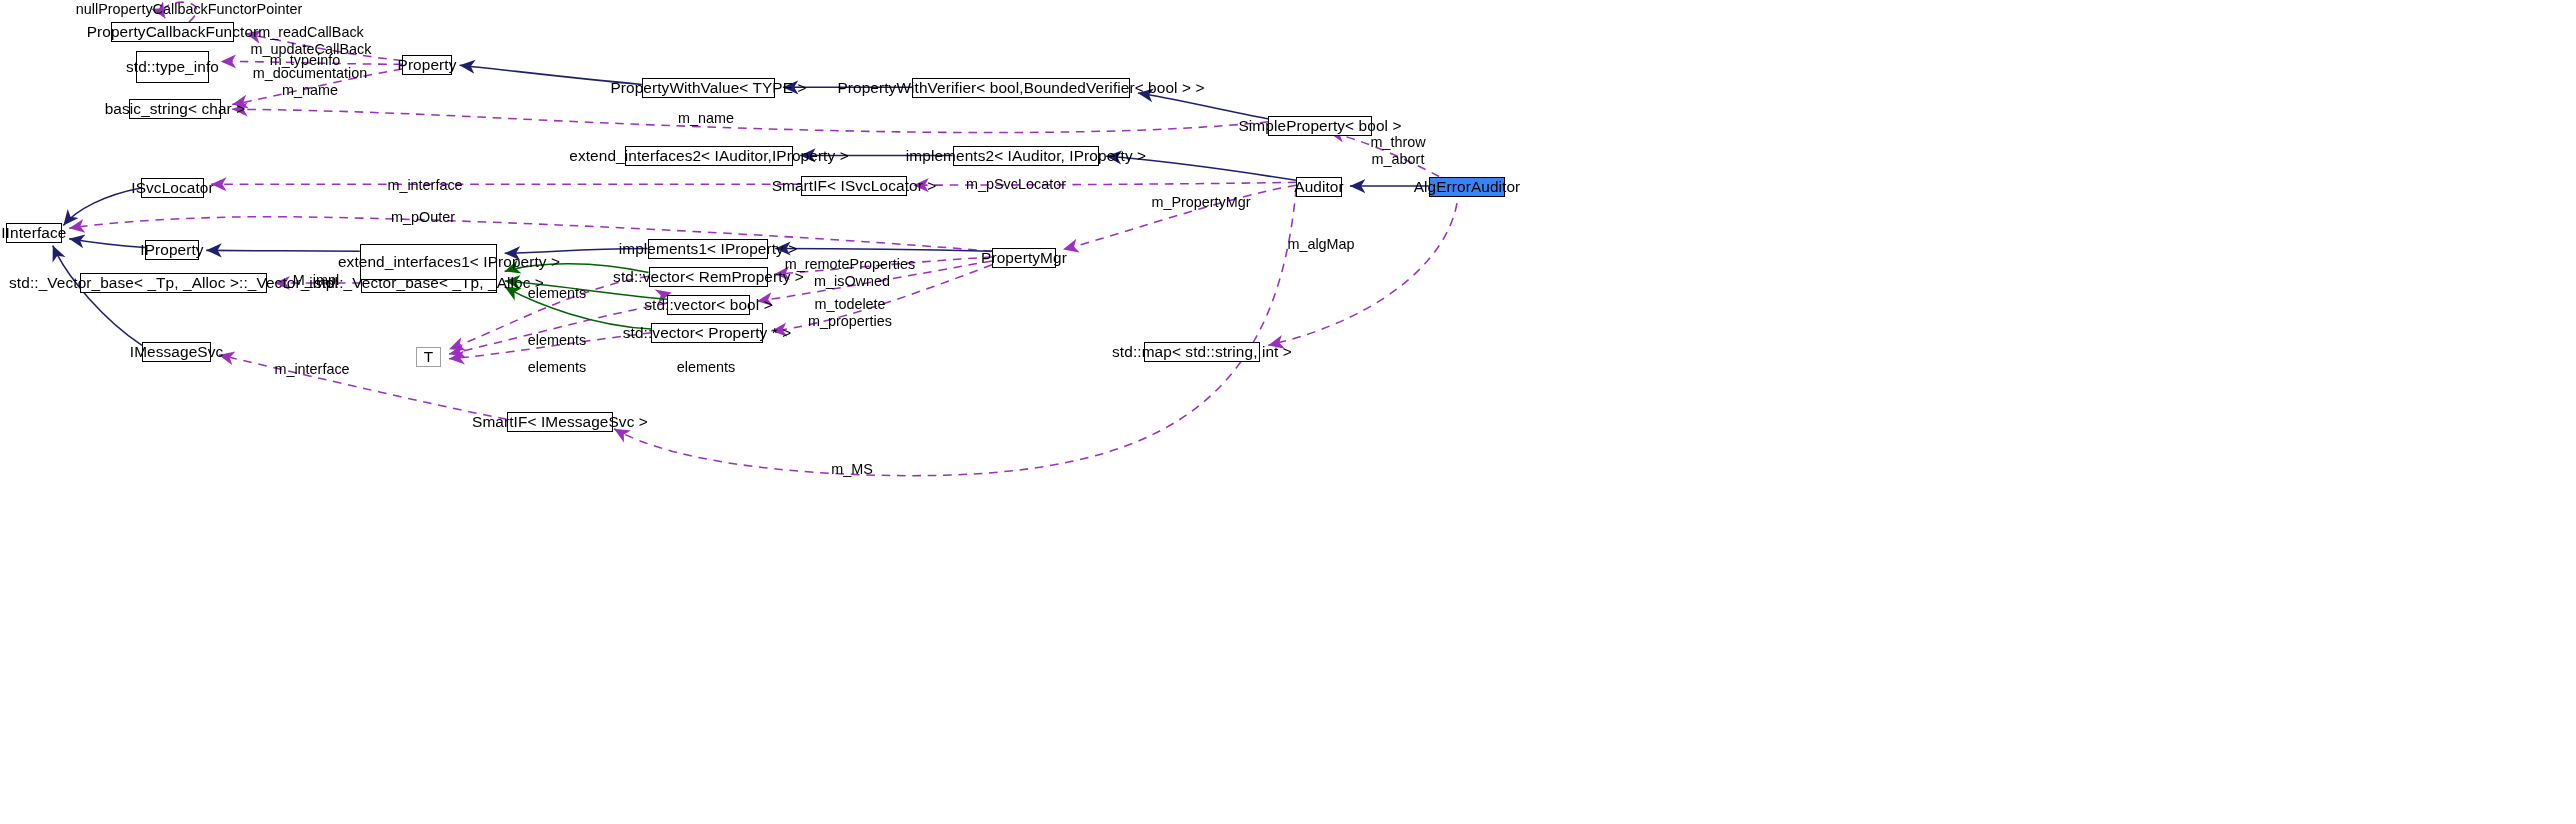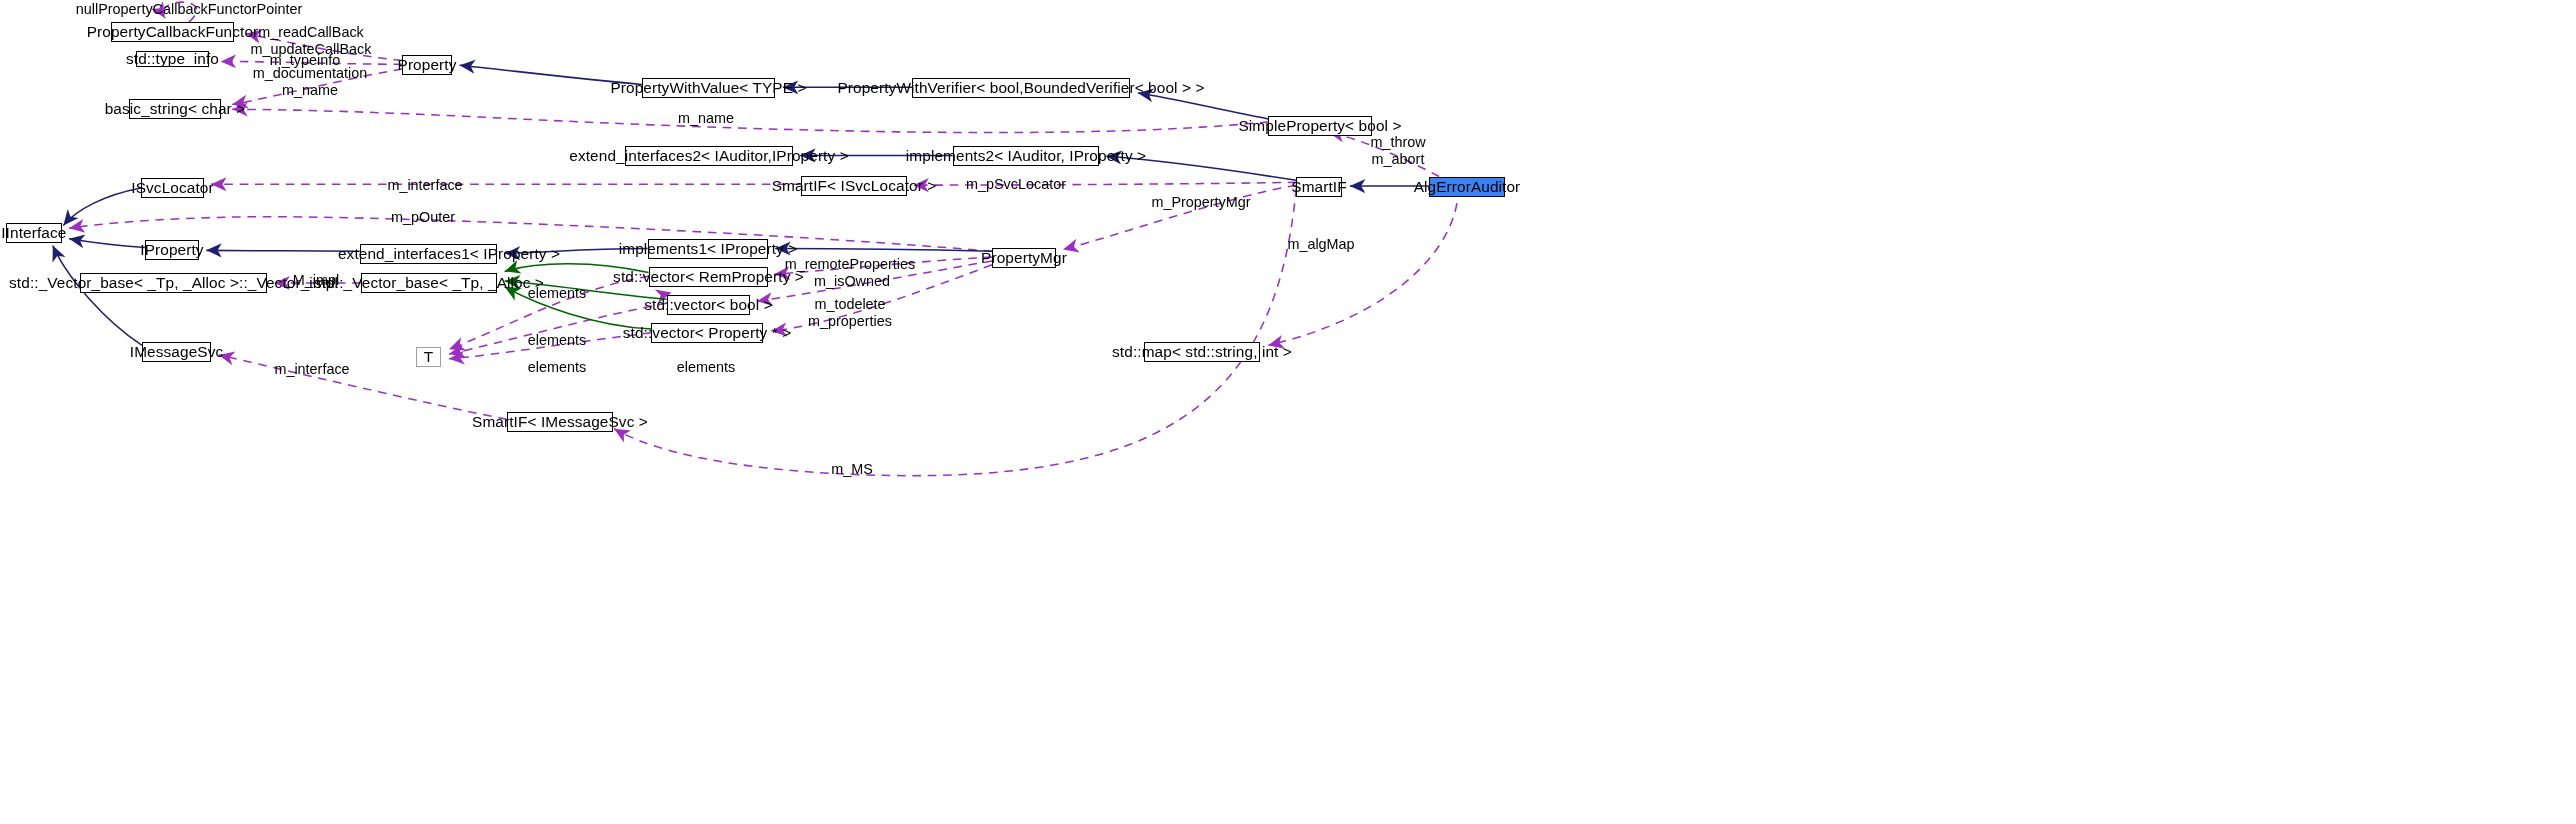--- a/index.html
+++ b/index.html
@@ -144,45 +144,45 @@
       <path d="M1351,188 C1300,180 1220,168 1153,163"></path>
 
       <path d="M1489,194 C1460,194 1430,194 1407,194"></path>
 
       <path d="M1034,262 C960,260 880,259 808,259"></path>
     </g>
   </svg>
 
   <div id="node-layer">
       <div class="node" style="left: 111px; top: 22px; width: 123px; height: 20px;">PropertyCallbackFunctor</div>
-      <div class="node" style="left: 136px; top: 51px; width: 73px; height: 16px;">std::type_info</div>
+      <div class="node" style="left: 136px; top: 51px; width: 73px; height: 32px;">std::type_info</div>
       <div class="node" style="left: 129px; top: 99px; width: 92px; height: 20px;">basic_string&lt; char &gt;</div>
       <div class="node" style="left: 402px; top: 55px; width: 50px; height: 20px;">Property</div>
       <div class="node" style="left: 642px; top: 78px; width: 133px; height: 20px;">PropertyWithValue&lt; TYPE &gt;</div>
       <div class="node" style="left: 912px; top: 78px; width: 218px; height: 20px;">PropertyWithVerifier&lt; bool,BoundedVerifier&lt; bool &gt; &gt;</div>
       <div class="node" style="left: 1268px; top: 116px; width: 104px; height: 20px;">SimpleProperty&lt; bool &gt;</div>
       <div class="node" style="left: 141px; top: 178px; width: 63px; height: 20px;">ISvcLocator</div>
       <div class="node" style="left: 5.8px; top: 223px; width: 56px; height: 20px;">IInterface</div>
       <div class="node" style="left: 145px; top: 240px; width: 54px; height: 20px;">IProperty</div>
       <div class="node" style="left: 142px; top: 342px; width: 69px; height: 20px;">IMessageSvc</div>
       <div class="node" style="left: 80px; top: 273px; width: 187px; height: 20px;">std::_Vector_base&lt; _Tp, _Alloc &gt;::_Vector_impl</div>
       <div class="node" style="left: 361px; top: 273px; width: 136px; height: 20px;">std::_Vector_base&lt; _Tp, _Alloc &gt;</div>
-      <div class="node" style="left: 360px; top: 244px; width: 137px; height: 20px; padding-left: 41px;">extend_interfaces1&lt; IProperty &gt;</div>
+      <div class="node" style="left: 360px; top: 244px; width: 137px; height: 36px; padding-left: 41px;">extend_interfaces1&lt; IProperty &gt;</div>
       <div class="node" style="left: 625px; top: 146px; width: 168px; height: 20px;">extend_interfaces2&lt; IAuditor,IProperty &gt;</div>
       <div class="node" style="left: 801px; top: 176px; width: 106px; height: 20px;">SmartIF&lt; ISvcLocator &gt;</div>
       <div class="node" style="left: 648px; top: 239px; width: 120px; height: 20px;">implements1&lt; IProperty &gt;</div>
       <div class="node" style="left: 953px; top: 146px; width: 146px; height: 20px;">implements2&lt; IAuditor, IProperty &gt;</div>
       <div class="node" style="left: 649px; top: 267px; width: 119px; height: 20px;">std::vector&lt; RemProperty &gt;</div>
       <div class="node" style="left: 667px; top: 295px; width: 83px; height: 20px;">std::vector&lt; bool &gt;</div>
       <div class="node" style="left: 651px; top: 323px; width: 112px; height: 20px;">std::vector&lt; Property * &gt;</div>
       <div class="node tparam" style="left: 416px; top: 347px; width: 25px; height: 20px;">T</div>
       <div class="node" style="left: 507px; top: 412px; width: 106px; height: 20px;">SmartIF&lt; IMessageSvc &gt;</div>
       <div class="node" style="left: 992px; top: 248px; width: 64px; height: 20px;">PropertyMgr</div>
       <div class="node" style="left: 1144px; top: 342px; width: 116px; height: 20px;">std::map&lt; std::string, int &gt;</div>
-      <div class="node" style="left: 1296px; top: 177px; width: 46px; height: 20px;">SmartIF</div>
+      <div class="node" style="left: 1296px; top: 177px; width: 46px; height: 20px;">Auditor</div>
       <div class="node focus" style="left: 1429px; top: 177px; width: 76px; height: 20px;">AlgErrorAuditor</div>
     </div>
   <div id="label-layer">
       <div class="edge-label" style="left: 172px; top: 1px; margin-left: 17px;">nullPropertyCallbackFunctorPointer</div>
       <div class="edge-label" style="left: 311px; top: 24px;">m_readCallBack<br>m_updateCallBack</div>
       <div class="edge-label" style="left: 305px; top: 52px;">m_typeinfo</div>
       <div class="edge-label" style="left: 310px; top: 65px;">m_documentation<br>m_name</div>
       <div class="edge-label" style="left: 706px; top: 110px;">m_name</div>
       <div class="edge-label" style="left: 1398px; top: 134px;">m_throw<br>m_abort</div>
       <div class="edge-label" style="left: 425px; top: 177px;">m_interface</div>

